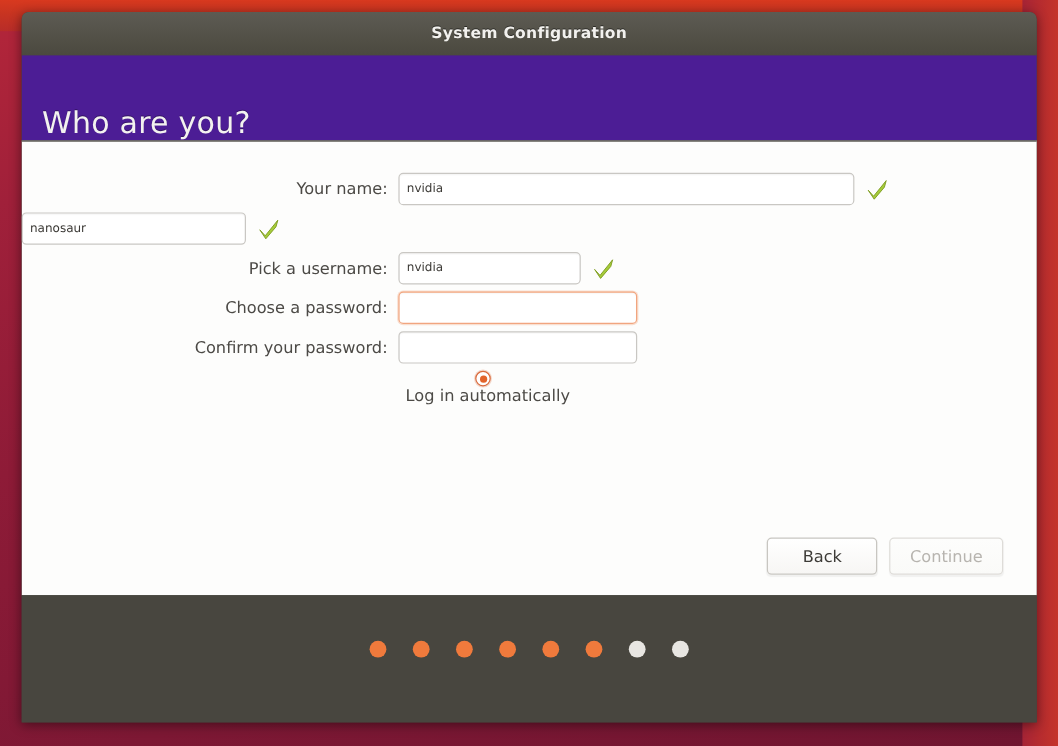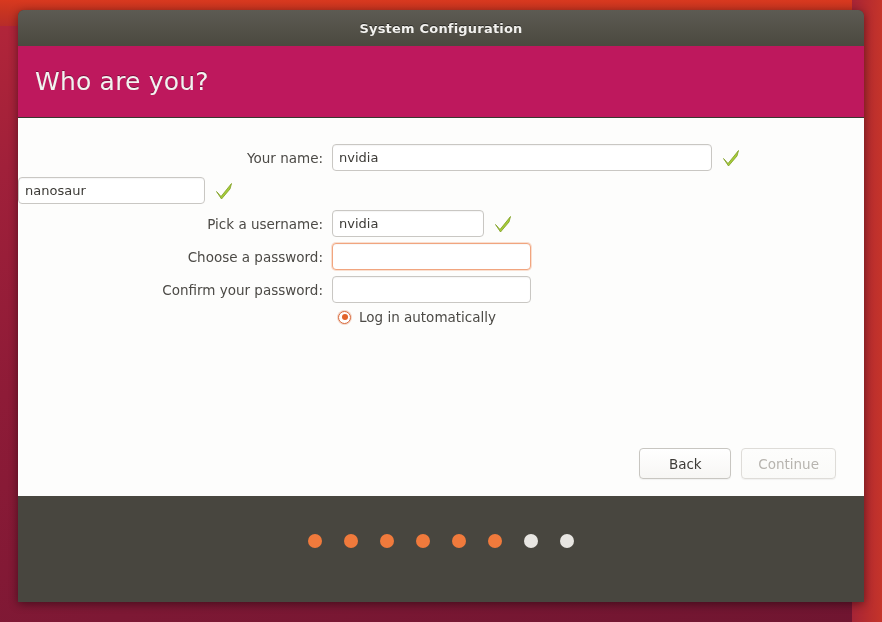--- a/index.html
+++ b/index.html
@@ -60,23 +60,23 @@
   .titlebar-title {
     font-size: 13px;
     font-weight: bold;
     color: #f2f1ee;
     text-shadow: 0 -1px 0 rgba(0,0,0,0.5);
     letter-spacing: 0.2px;
   }
 
   .header {
     flex: 0 0 71px;
-    background: #be185d;
-    display: flex;
-    align-items: center;
+    background: #4c1d95;
+    display: flex;
+    align-items: flex-end;
     padding-left: 17px;
   }
   .header-title {
     font-size: 25px;
     color: #f3f2f0;
     font-weight: normal;
     letter-spacing: 0.2px;
     text-shadow: 0 -1px 0 rgba(0,0,0,0.35);
   }
 
@@ -112,21 +112,21 @@
     display: flex;
     align-items: center;
   }
 
   .text-input {
     height: 27px;
     border: 1px solid #c9c7c3;
     border-radius: 4px;
     background: #ffffff;
     font-family: "DejaVu Sans", "Liberation Sans", sans-serif;
-    font-size: 13px;
+    font-size: 10px;
     color: #3c3a36;
     padding: 0 6px;
     outline: none;
     box-shadow: inset 0 1px 1px rgba(0,0,0,0.045);
   }
   .text-input.w-wide   { width: 380px; }
   .text-input.w-medium { width: 187px; }
   .text-input.w-small  { width: 152px; }
   .text-input.w-pass   { width: 199px; }
 
@@ -159,20 +159,21 @@
   .radio-row {
     display: flex;
     align-items: center;
     margin-bottom: 2px;
   }
   .radio-spacer { width: 314px; flex: 0 0 314px; }
   .radio-inner {
     display: flex;
     align-items: center;
     padding-left: 6px;
+    flex-direction: column;
   }
   .radio-dot {
     width: 13px; height: 13px;
     border-radius: 50%;
     flex: 0 0 13px;
     margin-right: 8px;
     position: relative;
   }
   .radio-dot.on {
     background: #ffffff;

